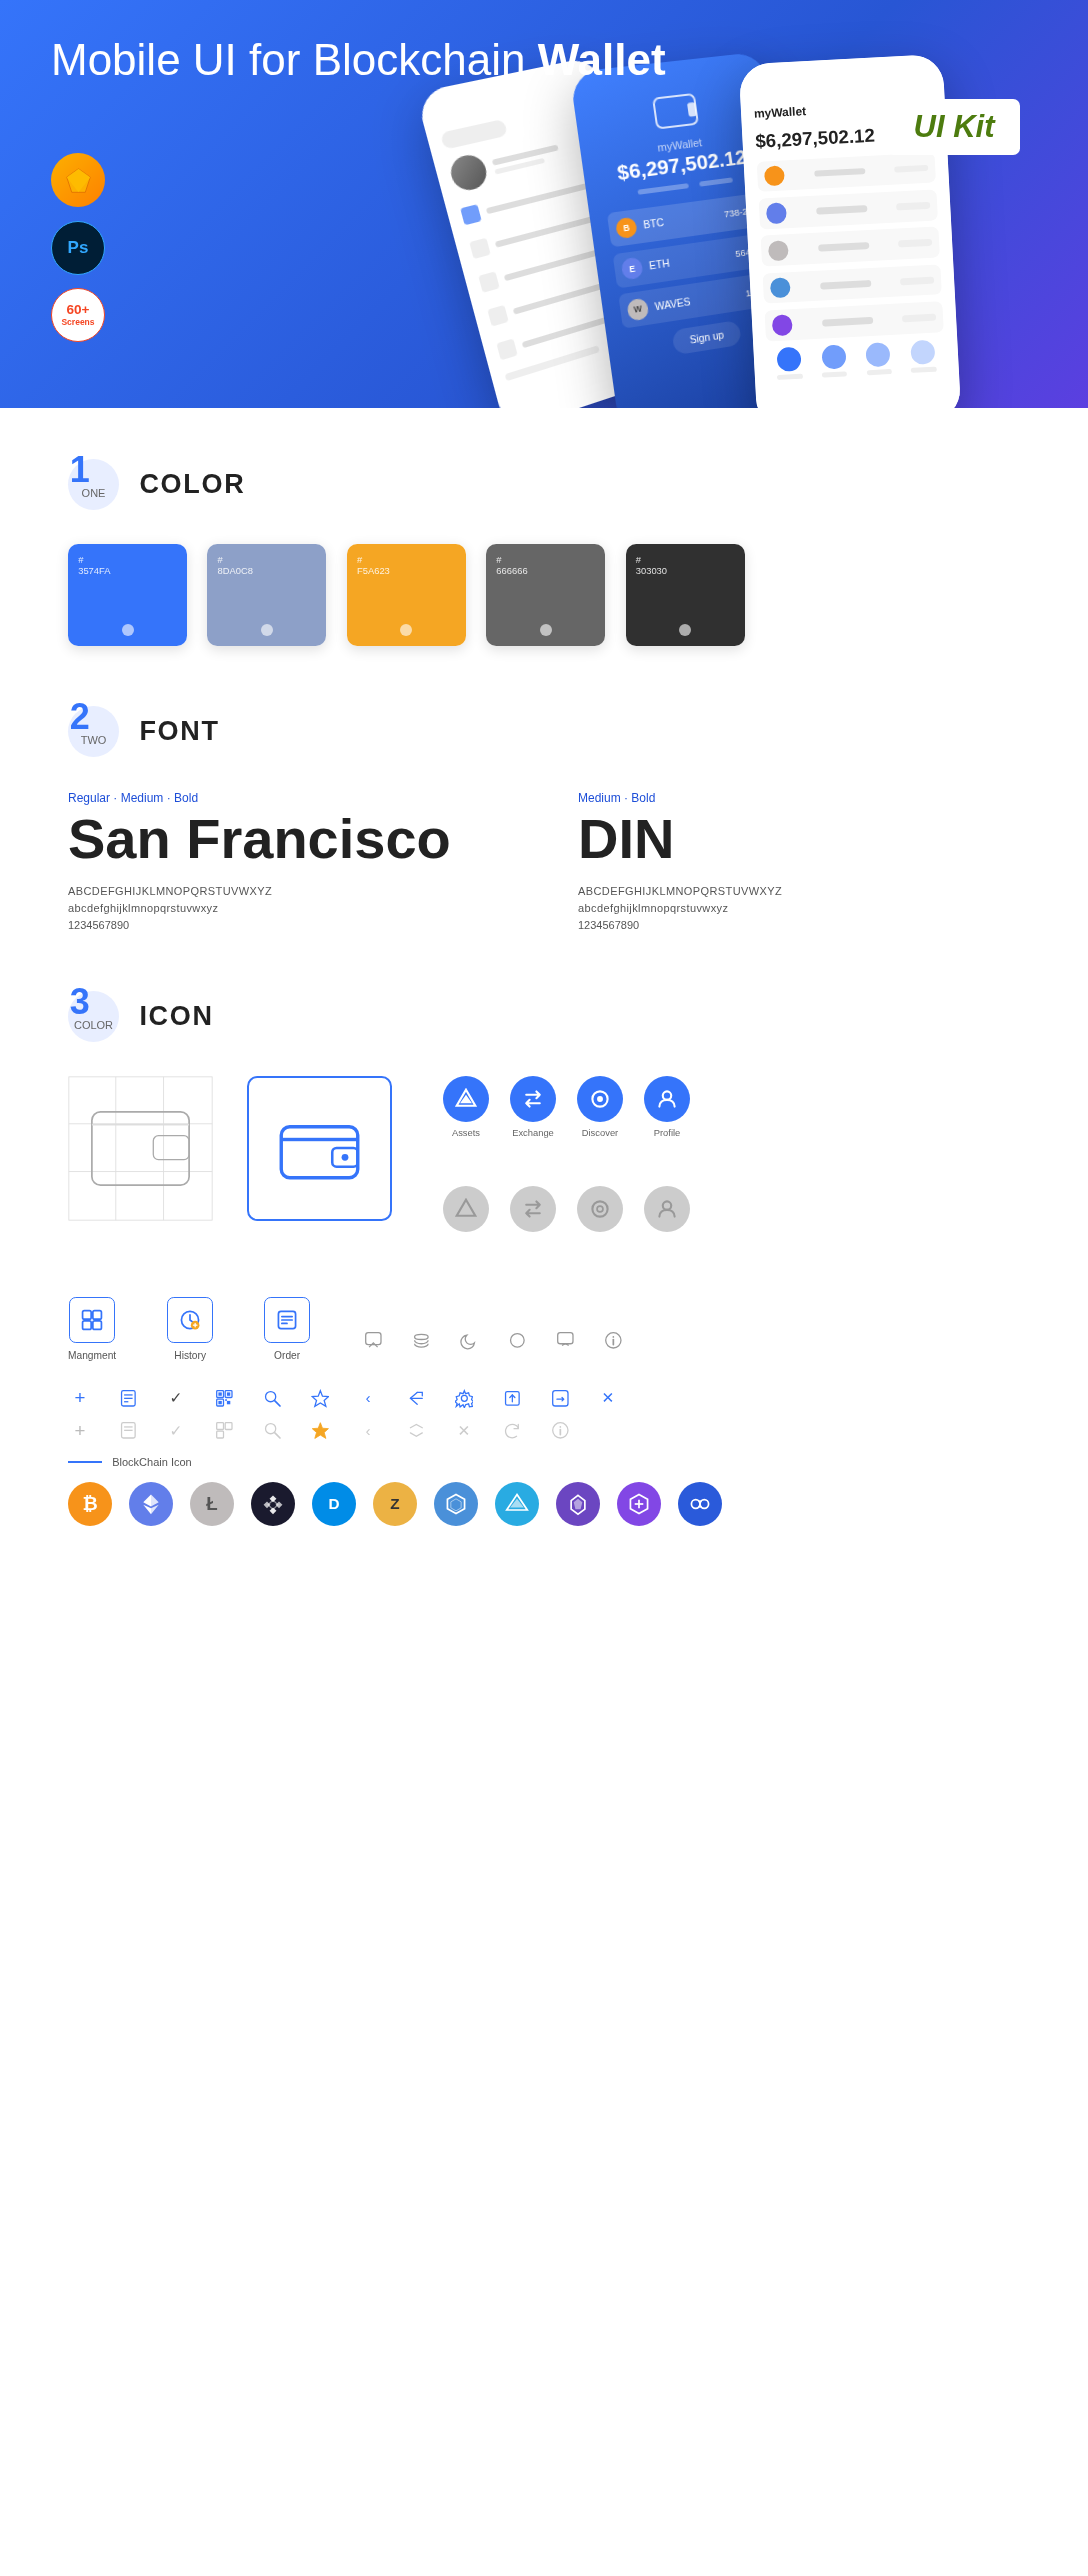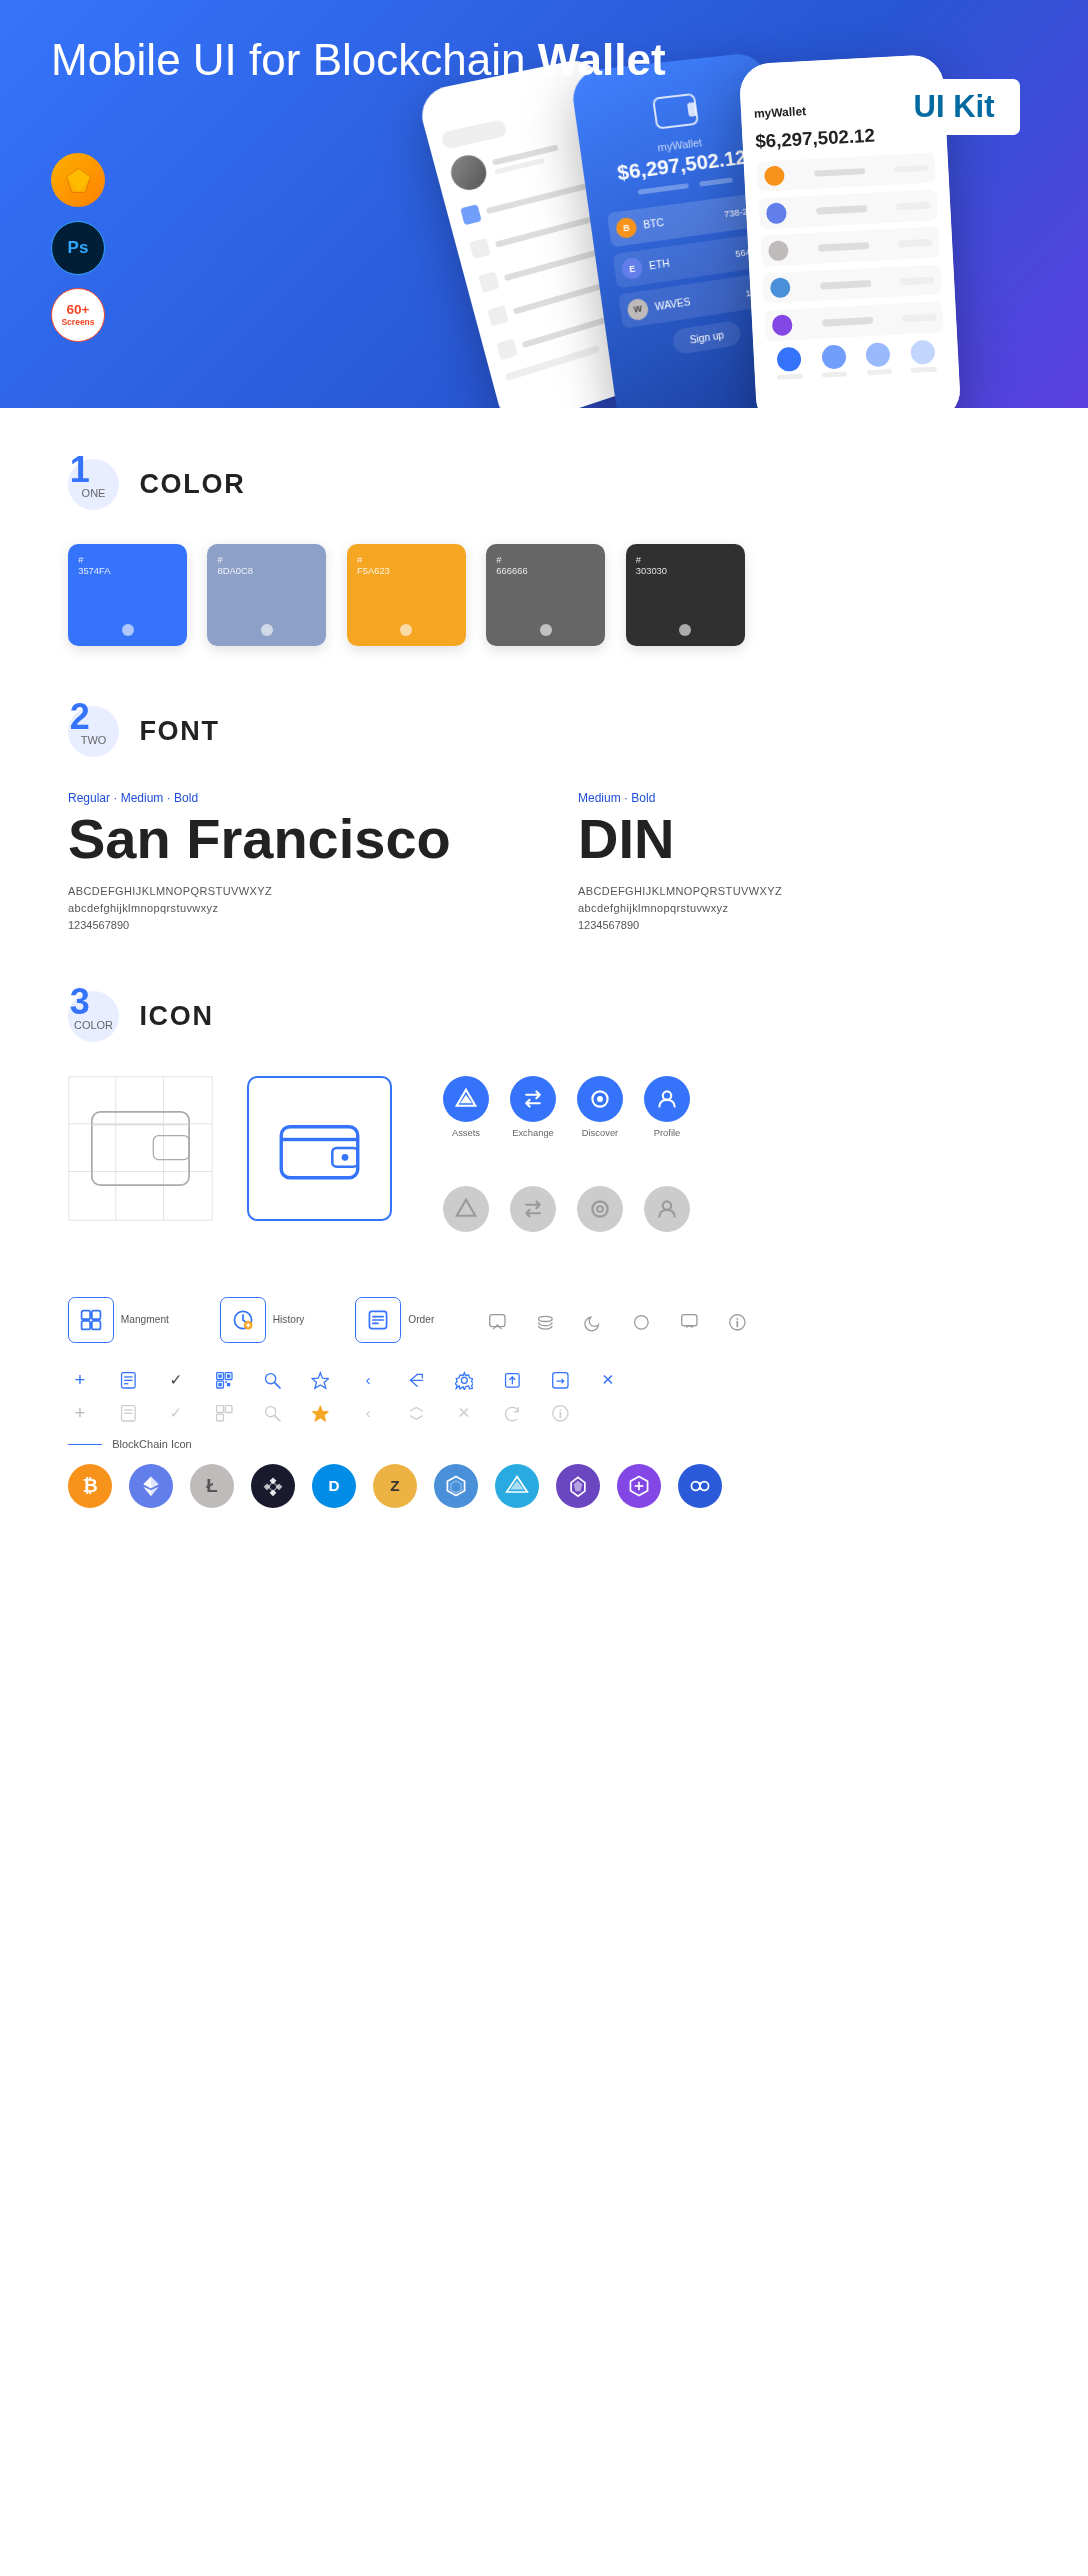--- a/index.html
+++ b/index.html
@@ -23,29 +23,30 @@
     }
     .hero-title {
       font-size: 44px;
       font-weight: 400;
       line-height: 1.2;
       margin-bottom: 8.5px;
     }
     .hero-title strong { font-weight: 800; }
     .ui-kit-badge {
       position: absolute;
-      top: 79px;
+      top: 99px;
       right: 68px;
       background: #fff;
-      color: #0369a1;
+      color: #4d7c0f;
       font-size: 31px;
       font-weight: 700;
       padding: 10.2px 25.5px;
       border-radius: 6.8px;
       z-index: 10;
+      font-style: italic;
     }
     .badges-col {
       position: absolute;
       left: 51px;
       top: 153px;
       display: flex;
       flex-direction: column;
       gap: 13.6px;
       z-index: 10;
     }
@@ -347,21 +348,21 @@
       align-items: center;
       justify-content: center;
       color: #3574FA;
     }
     .wallet-svg {
       width: 85px;
       height: 68px;
     }
     .nav-icon-item {
       display: flex;
-      flex-direction: row;
+      flex-direction: column;
       align-items: center;
       gap: 6.8px;
     }
     .nav-icon-box {
       width: 46px;
       height: 46px;
       border: 1.7px solid #3574FA;
       border-radius: 6.8px;
       display: flex;
       align-items: center;

